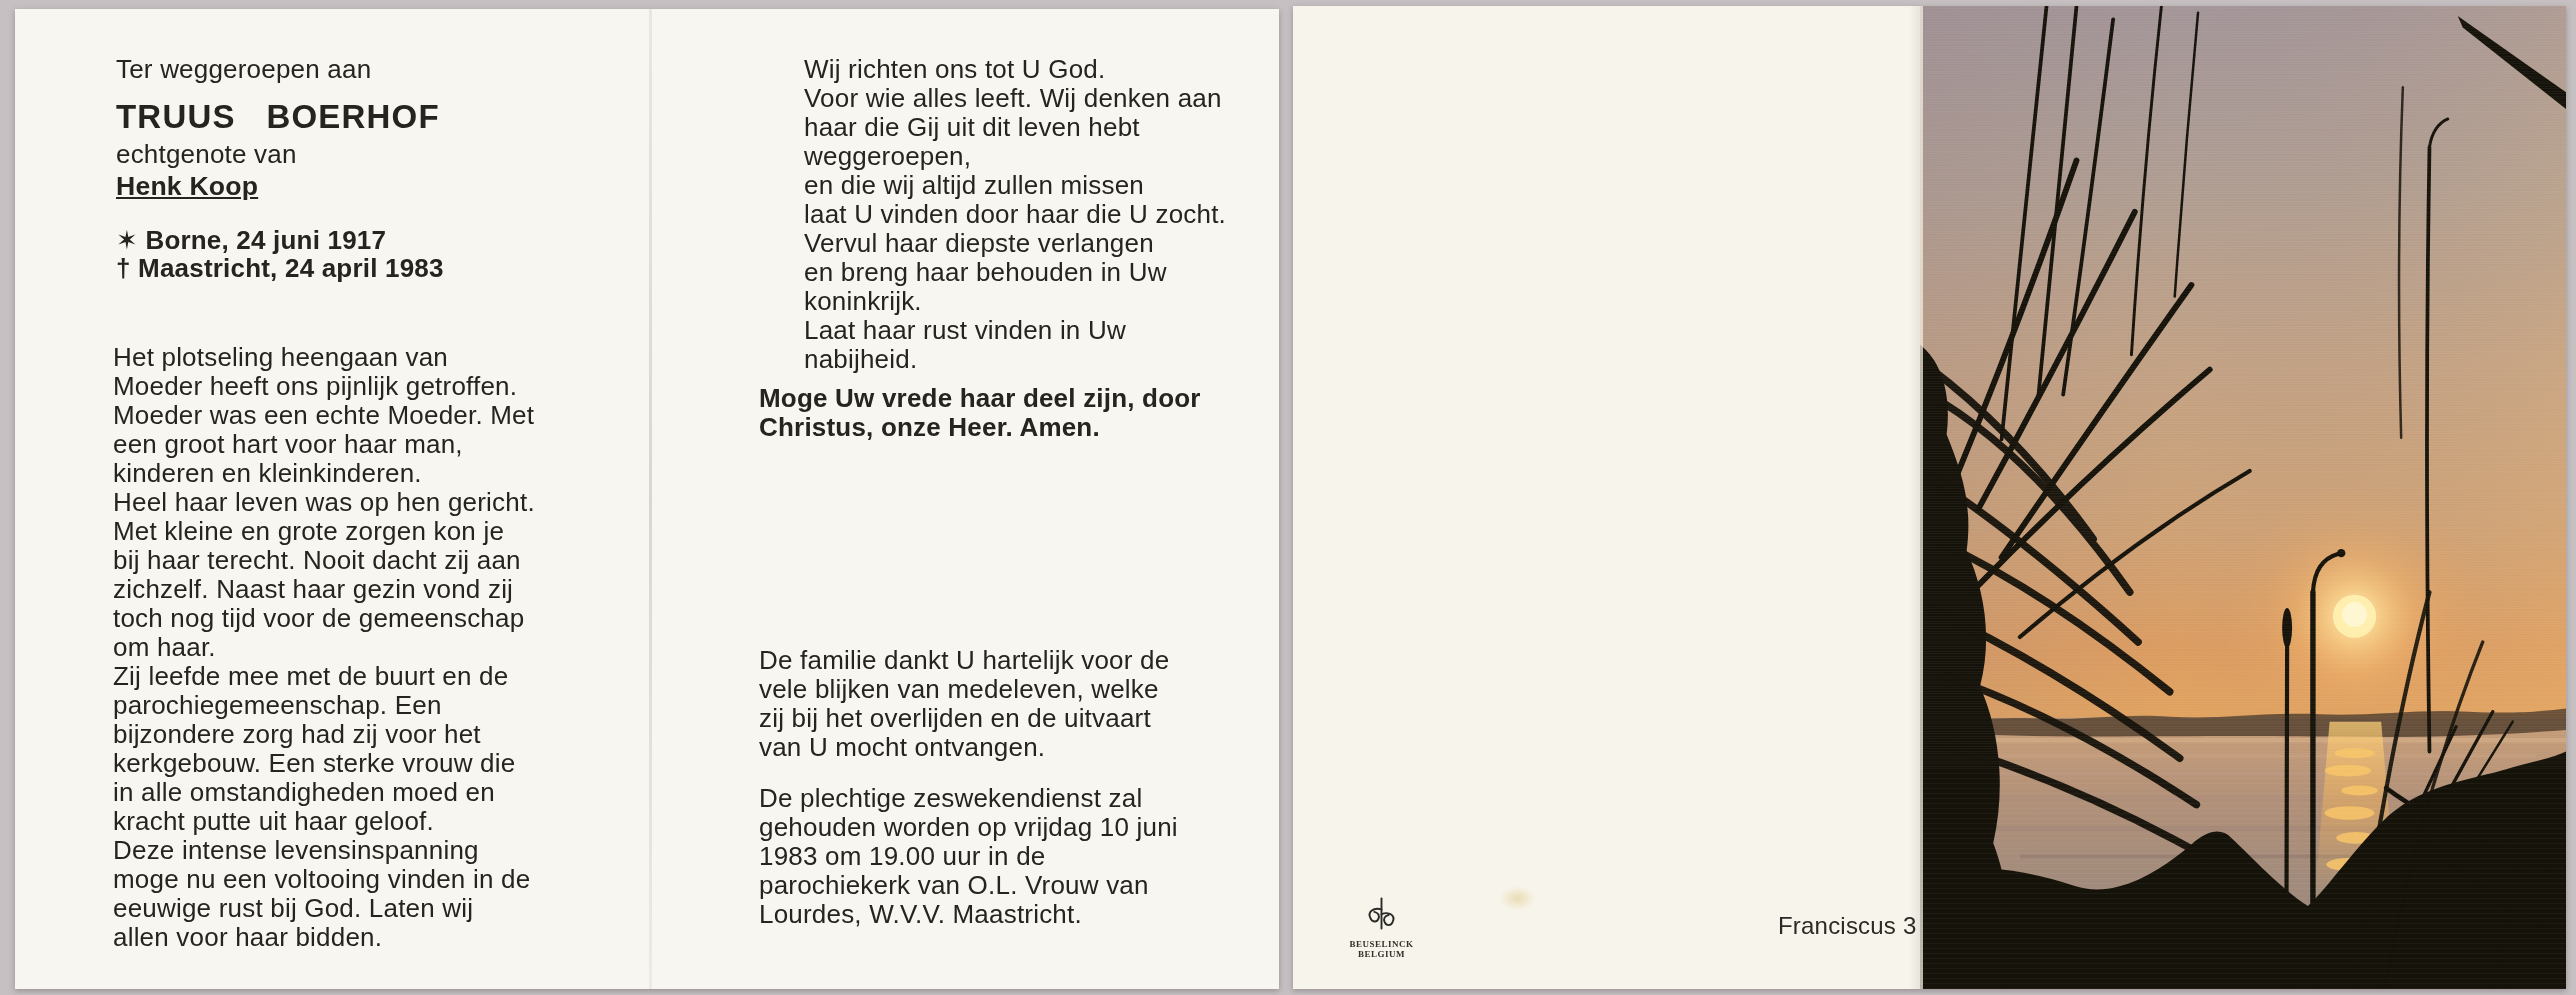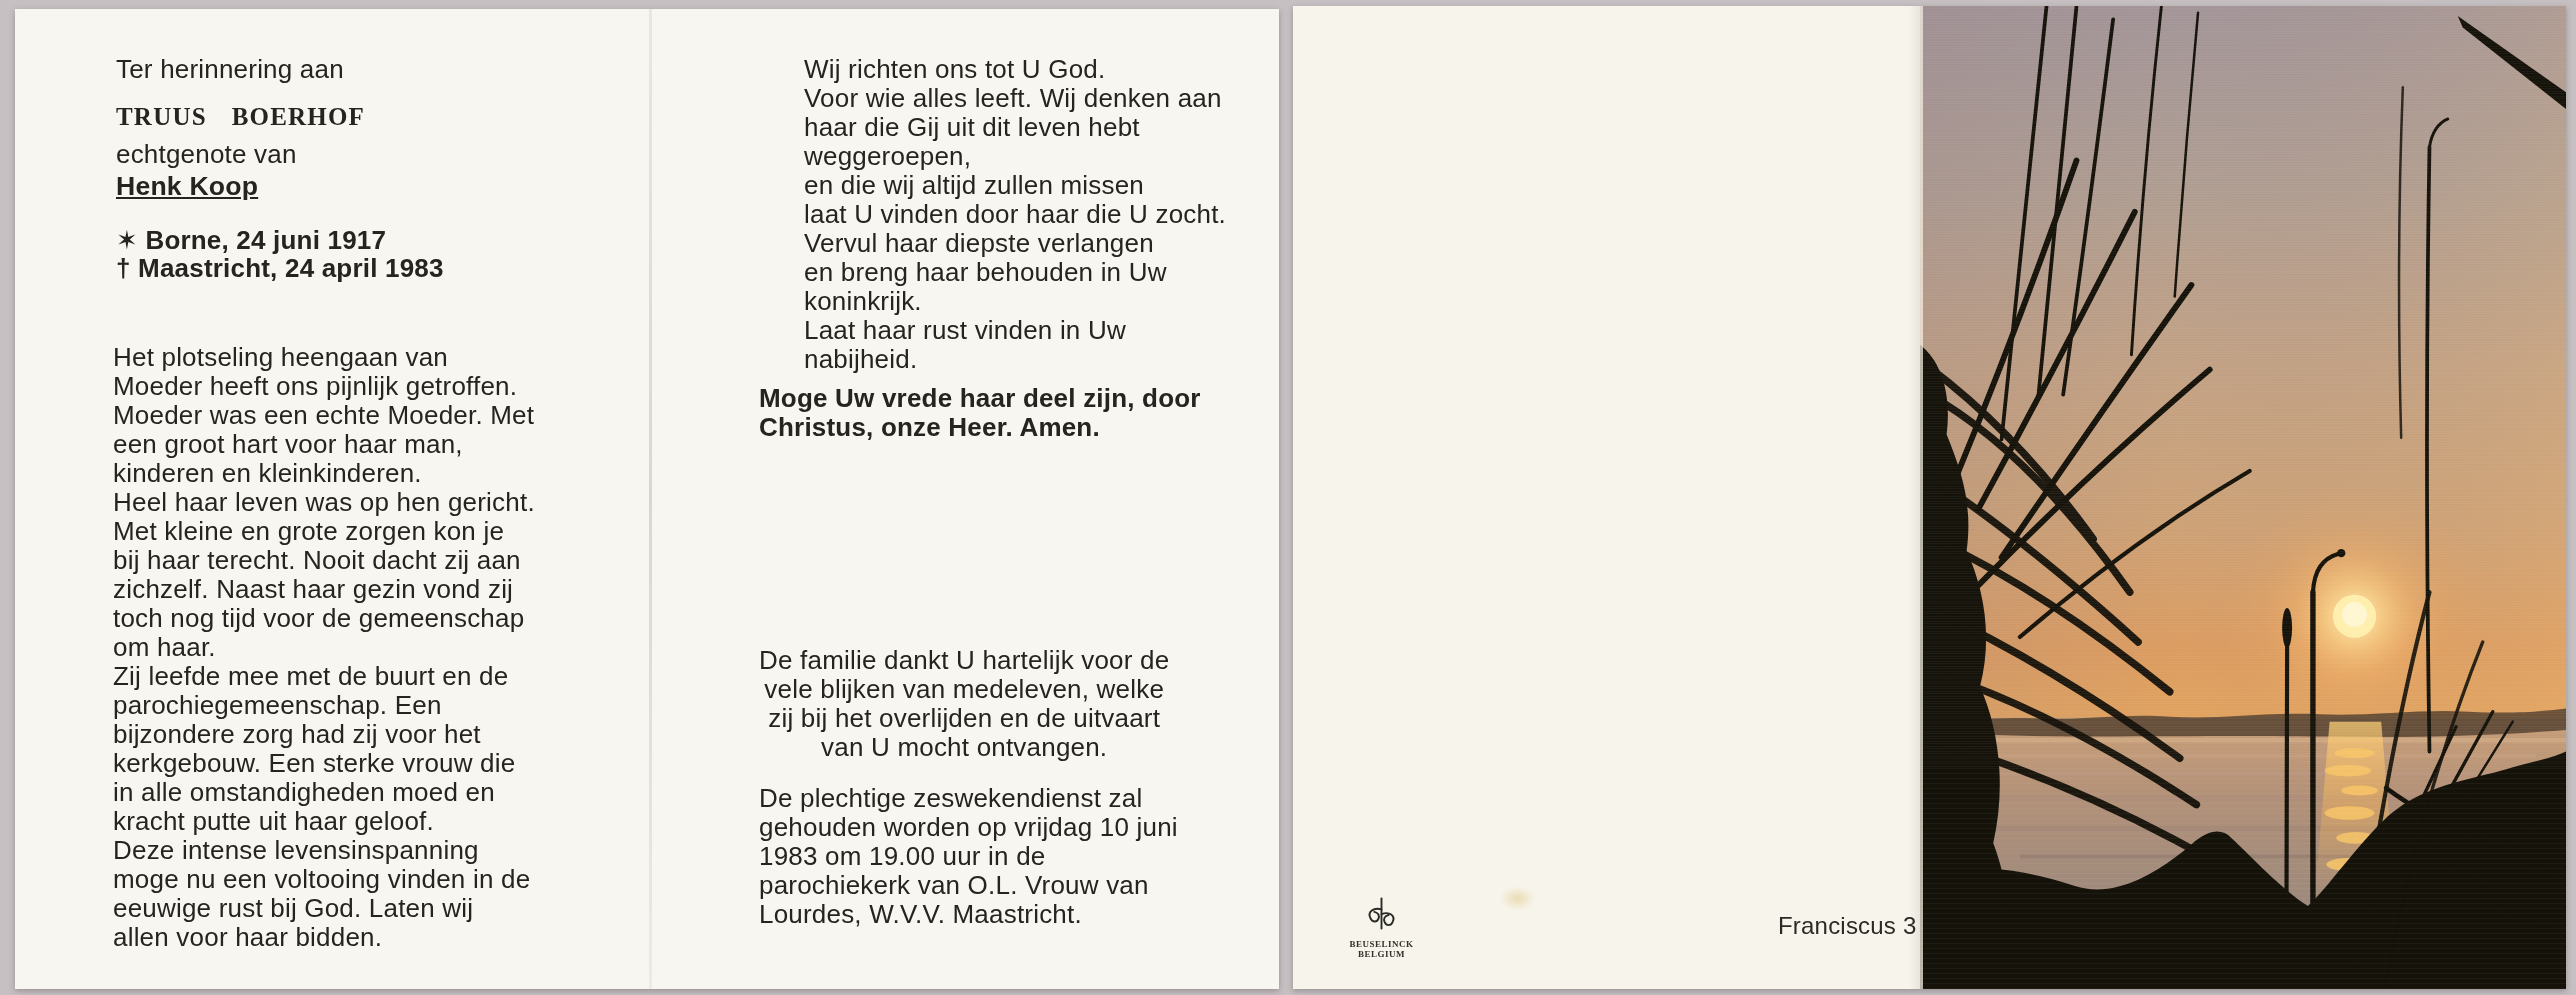--- a/index.html
+++ b/index.html
@@ -7,28 +7,28 @@
     width:2576px;height:996px;position:relative;overflow:hidden;
     background:var(--scan-bg,#c6c0c2);
     font-family:"Liberation Sans","DejaVu Sans",sans-serif;
   }
   .card{position:absolute;box-shadow:0 1.7px 5.8px rgba(75,65,65,.38);}
   #card-inner{left:15px;top:9px;width:1264px;height:980px;background:var(--card-inner-bg,#f8f6f1);}
   #card-outer{left:1293px;top:5.8px;width:1273px;height:983px;background:var(--card-outer-bg,#f7f4ec);}
   .tb{position:absolute;margin:0;white-space:pre-wrap;
       font-size:26px;line-height:29px;letter-spacing:0.2px;color:var(--ink,#26241f);}
   #intro{left:101px;top:46px;}
-  #name{left:101px;top:93px;font-weight:bold;font-size:25px;letter-spacing:1.2px;word-spacing:5px;font-family:Liberation Serif, serif;}
+  #name{left:101px;top:93px;font-weight:bold;font-size:33px;letter-spacing:1.2px;word-spacing:5px;}
   #relation{left:101px;top:131px;}
   #spouse{left:101px;top:163px;font-weight:bold;font-size:26.6px;text-decoration:underline;}
   #dates{left:101px;top:217px;line-height:28px;font-weight:bold;}
   #body-left{left:98px;top:334px;}
   #prayer{left:744px;top:46px;margin-left:45px;}
   #prayer-close{left:744px;top:375px;font-weight:bold;}
-  #thanks{left:744px;top:637px;text-align:center;}
+  #thanks{left:744px;top:637px;}
   #service{left:744px;top:775px;}
   #fold-inner{position:absolute;left:634px;top:0;width:2.5px;height:100%;
     background:linear-gradient(rgba(110,100,90,.10),rgba(110,100,90,.22),rgba(110,100,90,.08));}
   #fold-outer{position:absolute;left:616px;top:0;width:11.6px;height:100%;
     background:linear-gradient(to right,rgba(0,0,0,0),rgba(0,0,0,.07));}
   #back-page{position:absolute;left:0;top:0;width:627px;height:100%;}
   #printer-mark{position:absolute;left:37px;top:890px;width:103px;text-align:center;font-family:Liberation Serif, serif;}
   #printer-name{font-size:9px;line-height:10px;letter-spacing:0.5px;color:#33312c;
     white-space:pre-wrap;margin:1.7px 0 0 0;font-weight:bold;}
   #series{position:absolute;left:485px;top:906px;margin:0;font-size:24px;color:#2c2a26;letter-spacing:0.2px;}
@@ -40,21 +40,21 @@
     background:repeating-linear-gradient(0deg,rgba(255,255,255,.045) 0 0.8px,rgba(0,0,0,0) 0.8px 2.5px);}
   #photo-edge{position:absolute;left:0;top:0;width:3.3px;height:100%;background:rgba(243,238,223,.75);}
 </style>
 </head>
 <body>
 
 <div id="card-inner" class="card">
   <div id="fold-inner"></div>
 
   <div>
-    <p class="tb" id="intro">Ter herinnering aan</p>
+    <p class="tb" id="intro">Ter weggeroepen aan</p>
     <p class="tb" id="name">TRUUS  BOERHOF</p>
     <p class="tb" id="relation">echtgenote van</p>
     <p class="tb" id="spouse">Henk Koop</p>
     <p class="tb" id="dates">✶ Borne, 24 juni 1917
 † Maastricht, 24 april 1983</p>
     <p class="tb" id="body-left">Het plotseling heengaan van
 Moeder heeft ons pijnlijk getroffen.
 Moeder was een echte Moeder. Met
 een groot hart voor haar man,
 kinderen en kleinkinderen.

